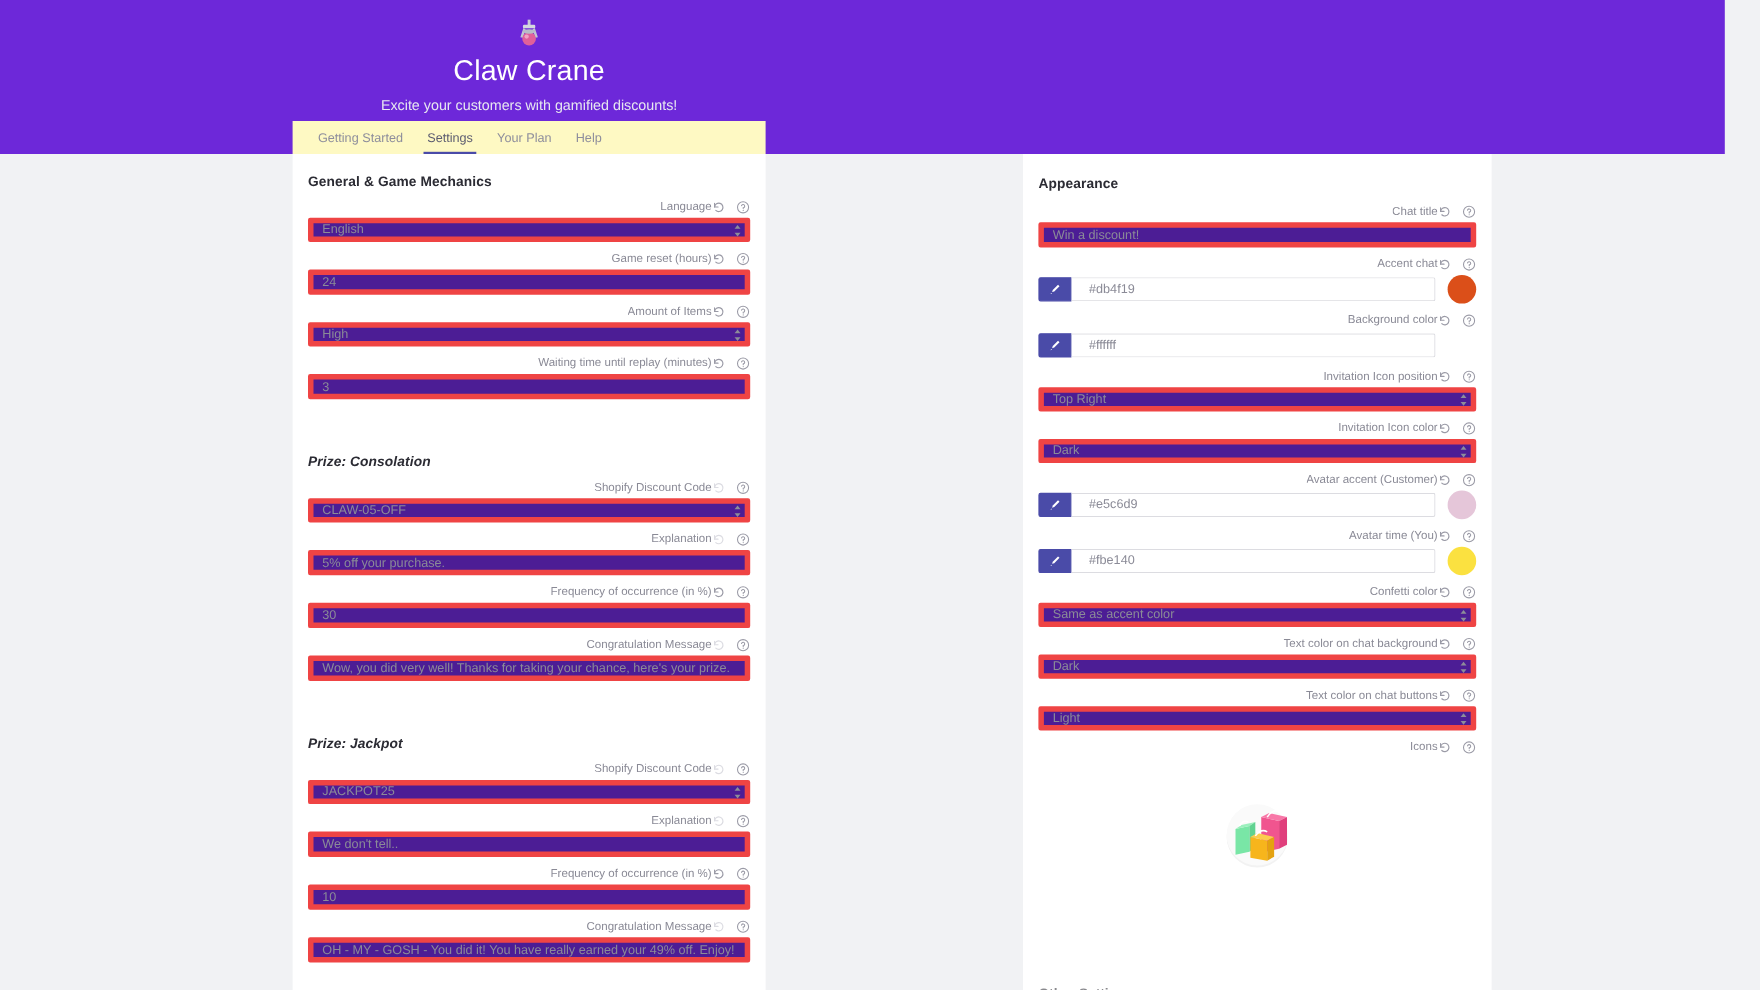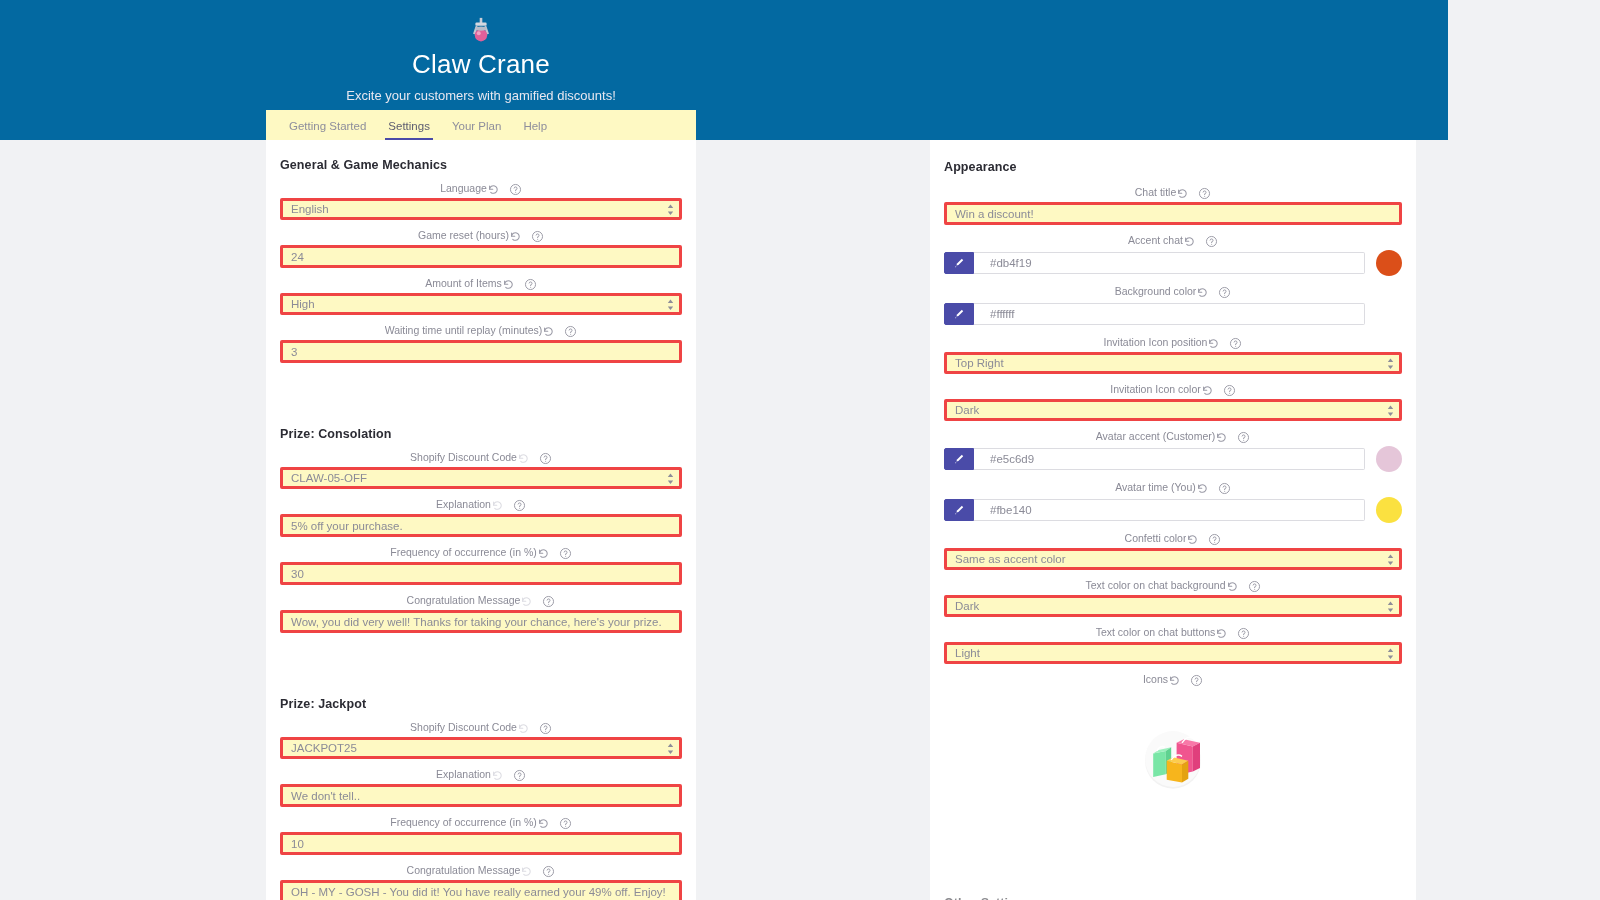--- a/index.html
+++ b/index.html
@@ -7,22 +7,22 @@
     width: 1600px; height: 900px;
     font-family: "Liberation Sans", sans-serif;
     background: #f1f2f4;
     overflow: hidden;
   }
   .page { position: relative; width: 1600px; height: 900px; }
 
   
   .header-band {
     position: absolute; left: 0; top: 0;
-    width: 1448px; height: 140px;
-    background: #0369a1;
+    width: 1568px; height: 140px;
+    background: #6d28d9;
   }
   .header-inner {
     position: absolute; left: 266px; top: 0;
     width: 430px; height: 140px;
     display: flex; flex-direction: column;
     align-items: center; justify-content: flex-start;
     padding-top: 16px;
   }
   .logo { width: 30px; height: 30px; display: block; }
   .app-title {
@@ -53,54 +53,54 @@
     content: ""; position: absolute;
     left: 8px; right: 8px; bottom: 0;
     height: 2px; background: #4a4ba8;
   }
 
   
   .card {
     position: absolute; background: #ffffff;
   }
   .card-left  { left: 266px; top: 140px; width: 430px; height: 760px; }
-  .card-right { left: 930px; top: 140px; width: 486px; height: 760px; }
+  .card-right { left: 930px; top: 140px; width: 426px; height: 760px; }
 
   .card-pad-left  { padding: 12px 14px 16px 14px; }
   .card-pad-right { padding: 16px 14px 0 14px; }
 
   .section-title {
     font-size: 12.5px; font-weight: bold; color: #2b2b33;
     margin: 6px 0 10px 0; letter-spacing: .1px;
   }
-  .section-title.sub { margin-top: 64px; }
+  .section-title.sub { margin-top: 50px; font-style: italic; }
   .section-title.appearance { margin: 4px 0 12px 0; }
 
   
   .field { margin-bottom: 9px; }
   .field-head {
     display: flex; align-items: center;
-    justify-content: center;
+    justify-content: flex-end;
     padding-bottom: 3px;
   }
   .field-label {
     font-size: 10.5px; color: #8a8a96; line-height: 1.2;
     white-space: nowrap; overflow: hidden; text-overflow: ellipsis;
   }
   .field-icons { display: flex; align-items: center; gap: 9px; flex: 0 0 auto; }
   .ico { width: 13px; height: 13px; display: block; color: #9a9aa6; }
   .ico.dim { color: #dcdce2; }
 
   .input-wrap { position: relative; display: flex; }
   .input {
     flex: 1 1 auto;
     height: 22px;
-    border: 3px solid #ef4444;
+    border: 5px solid #ef4444;
     border-radius: 2px;
-    background: #fef9c3;
+    background: #4c1d95;
     font-size: 11.5px; color: #8b8b97;
     padding: 0 22px 0 8px;
     display: flex; align-items: center;
     white-space: nowrap; overflow: hidden;
     cursor: text;
   }
   .input.tall { height: 23px; }
   .stepper {
     position: absolute; right: 7px; top: 50%;
     transform: translateY(-50%);

